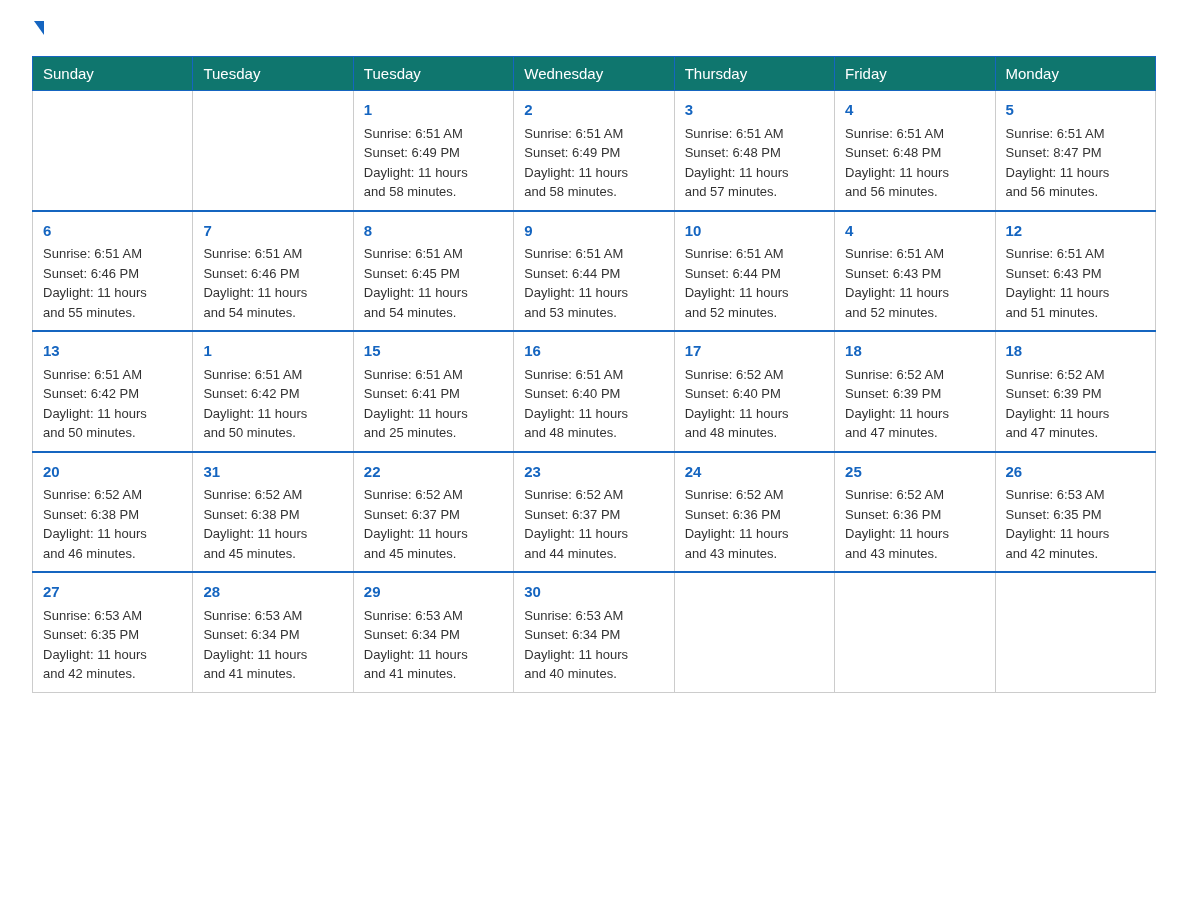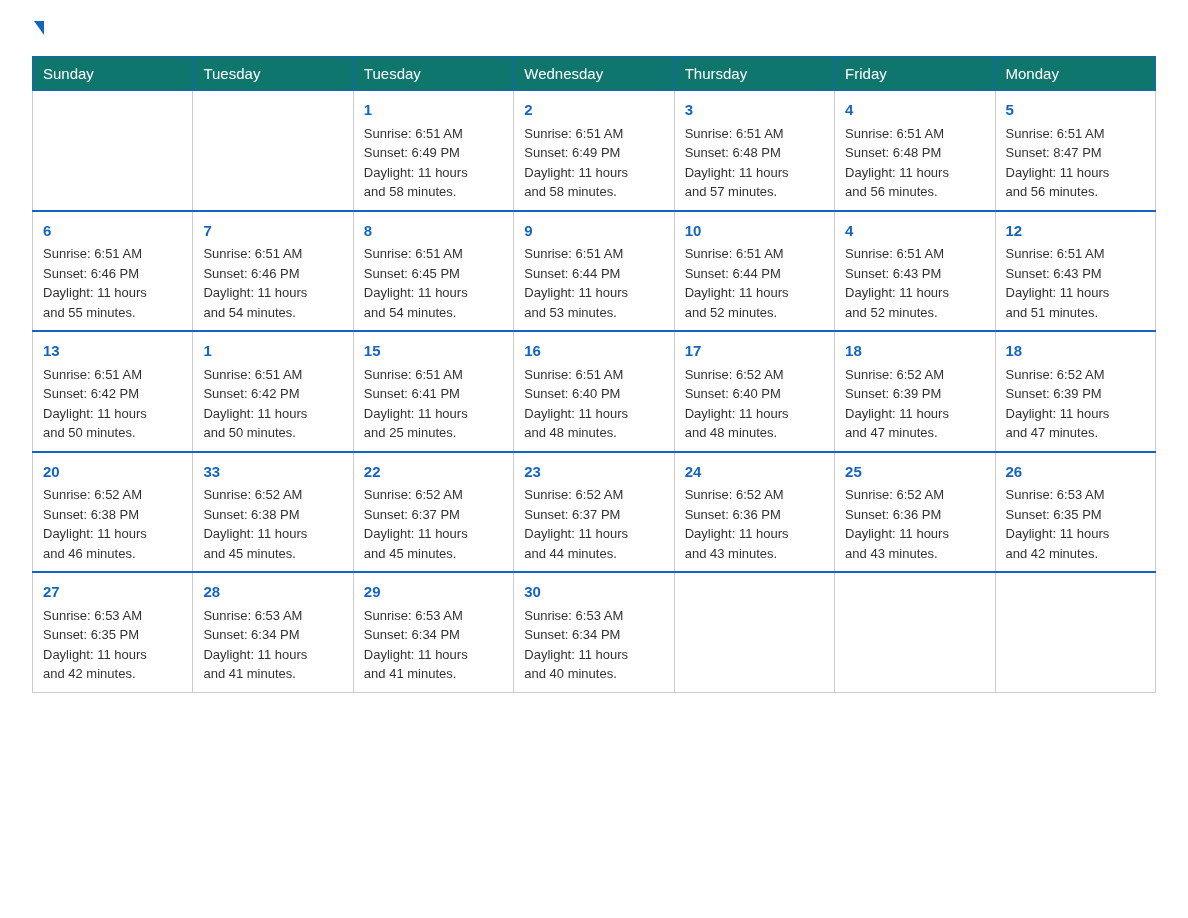--- a/index.html
+++ b/index.html
@@ -276,21 +276,21 @@
       </tr>
       <tr class="row-divider">
         <td>
           <span class="day-number">20</span>
           <div class="day-info">Sunrise: 6:52 AM</div>
           <div class="day-info">Sunset: 6:38 PM</div>
           <div class="day-info">Daylight: 11 hours</div>
           <div class="day-info">and 46 minutes.</div>
         </td>
         <td>
-          <span class="day-number">33</span>
+          <span class="day-number">31</span>
           <div class="day-info">Sunrise: 6:52 AM</div>
           <div class="day-info">Sunset: 6:38 PM</div>
           <div class="day-info">Daylight: 11 hours</div>
           <div class="day-info">and 45 minutes.</div>
         </td>
         <td>
           <span class="day-number">22</span>
           <div class="day-info">Sunrise: 6:52 AM</div>
           <div class="day-info">Sunset: 6:37 PM</div>
           <div class="day-info">Daylight: 11 hours</div>

